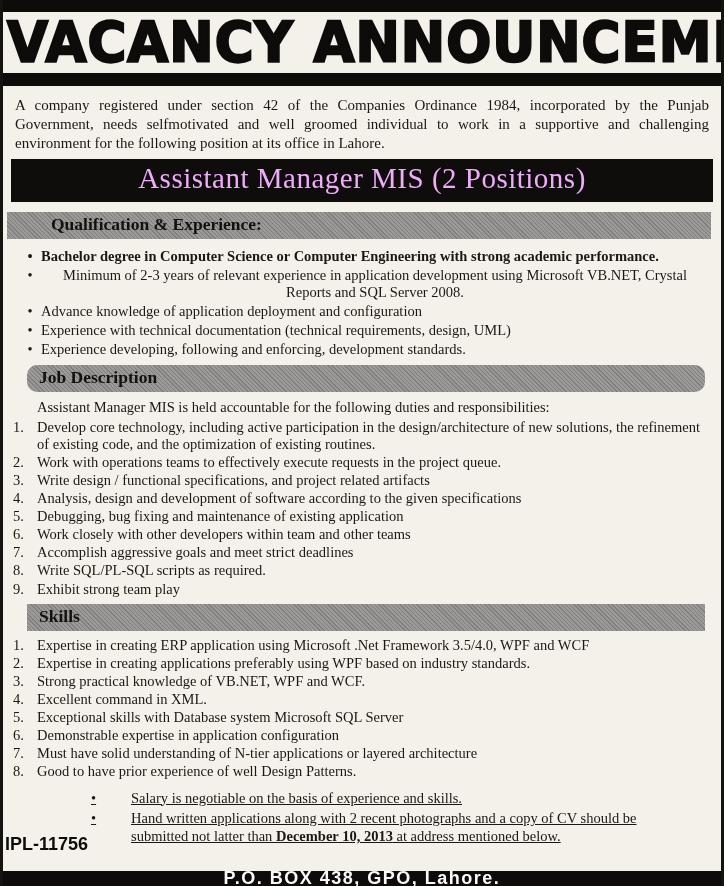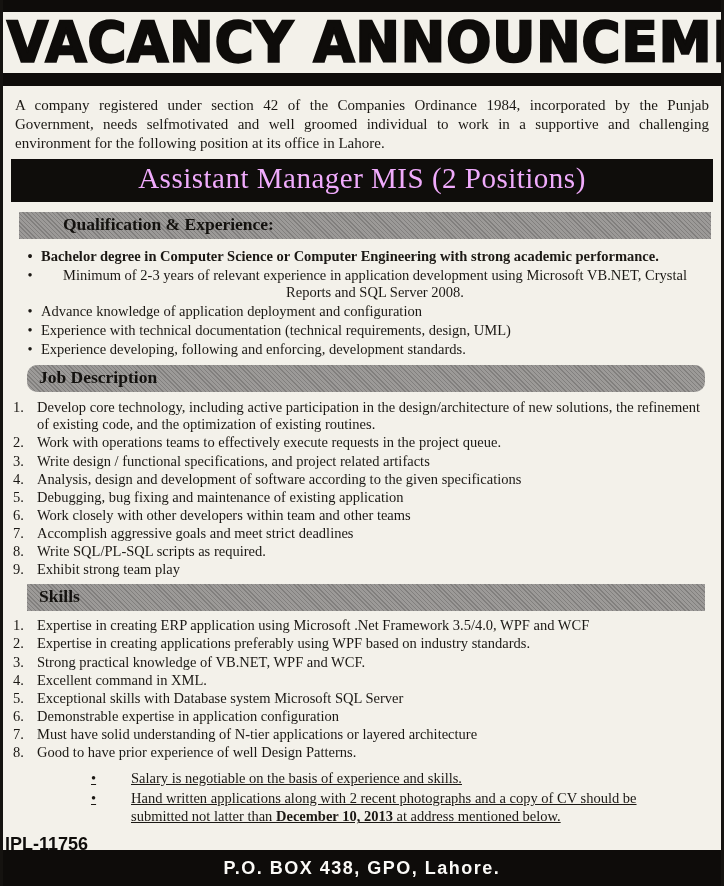--- a/index.html
+++ b/index.html
@@ -49,21 +49,21 @@
     letter-spacing:.5px;
   }
   .section-band{
     background-color:#969492;
     background-image:repeating-linear-gradient(45deg, rgba(0,0,0,.14) 0 1px, rgba(255,255,255,.06) 1px 3px);
     color:#13110e;
     font-weight:bold;
     font-size:17.5px;
     padding:2px 12px 4px;
   }
-  .band-qual{margin:0 10px 9px 16px;padding-left:44px;}
+  .band-qual{margin:0 10px 9px 4px;padding-left:44px;}
   .band-jd{margin:7px 16px 7px 24px;border-radius:10px;}
   .band-skills{margin:6px 16px 6px 24px;}
   .qual-list{margin:4px 12px 6px 16px;text-align:center;}
   .b-row{
     display:flex;
     font-size:14.5px;
     line-height:1.18;
     margin-bottom:2px;
   }
   .b-row::before{content:"\2022";min-width:22px;font-size:14.5px;}
@@ -92,21 +92,21 @@
     position:absolute;
     left:2px;bottom:31px;
     font-family:"Liberation Sans", sans-serif;
     font-weight:bold;
     font-size:18px;
     color:#0e0c0a;
   }
   .footer-bar{
     position:absolute;
     left:0;right:0;bottom:0;
-    height:36px;
+    height:15px;
     background:#0e0c0a;
     color:#fbfaf7;
     display:flex;align-items:center;justify-content:center;
     font-family:"Liberation Sans", sans-serif;
     font-weight:bold;
     font-size:18px;
     letter-spacing:1.5px;
   }
 </style>
 </head>
@@ -137,20 +137,21 @@
     <div class="b-row">
       <span class="b-text">Experience with technical documentation (technical requirements, design, UML)</span>
     </div>
     <div class="b-row">
       <span class="b-text">Experience developing, following and enforcing, development standards.</span>
     </div>
   </div>
 
   <div class="section-band band-jd">Job Description</div>
 
+  <p class="lead">Assistant Manager MIS is held accountable for the following duties and responsibilities:</p>
 
   <div class="num-list">
     <div class="n-row">
       <span class="n-text">Develop core technology, including active participation in the design/architecture of new solutions, the refinement of existing code, and the optimization of existing routines.</span>
     </div>
     <div class="n-row">
       <span class="n-text">Work with operations teams to effectively execute requests in the project queue.</span>
     </div>
     <div class="n-row">
       <span class="n-text">Write design / functional specifications, and project related artifacts</span>

